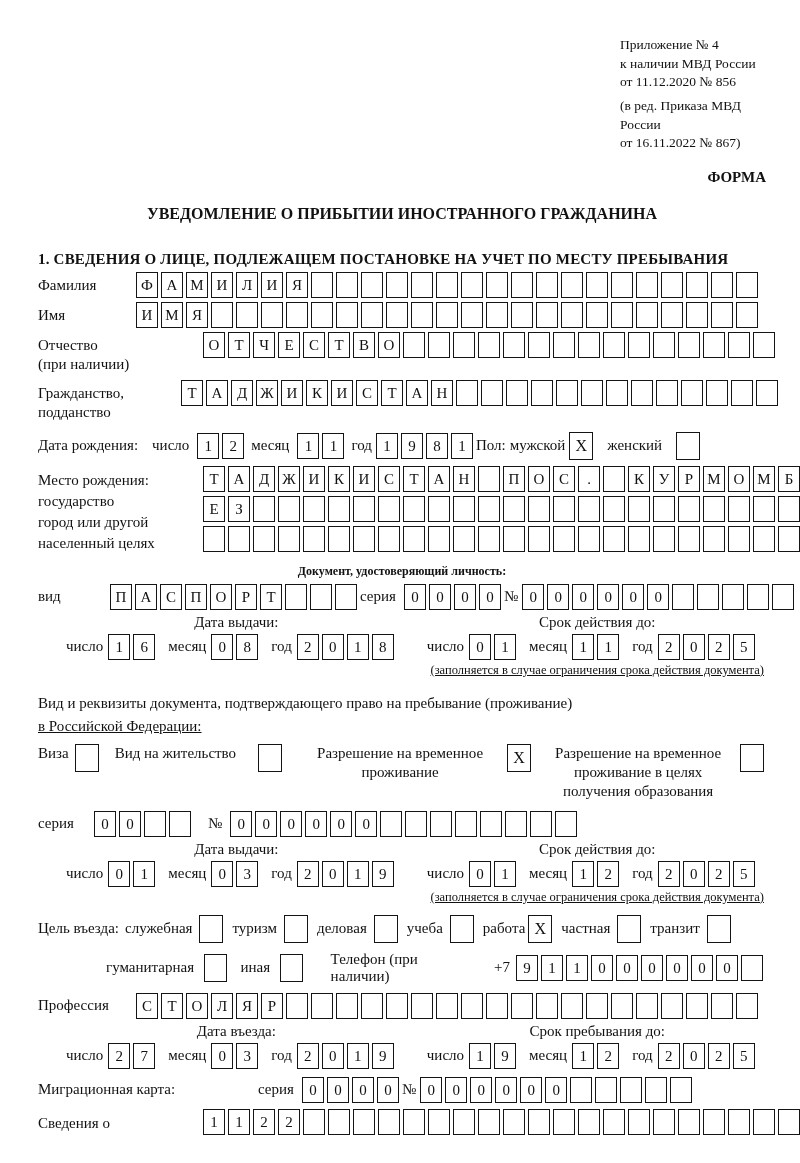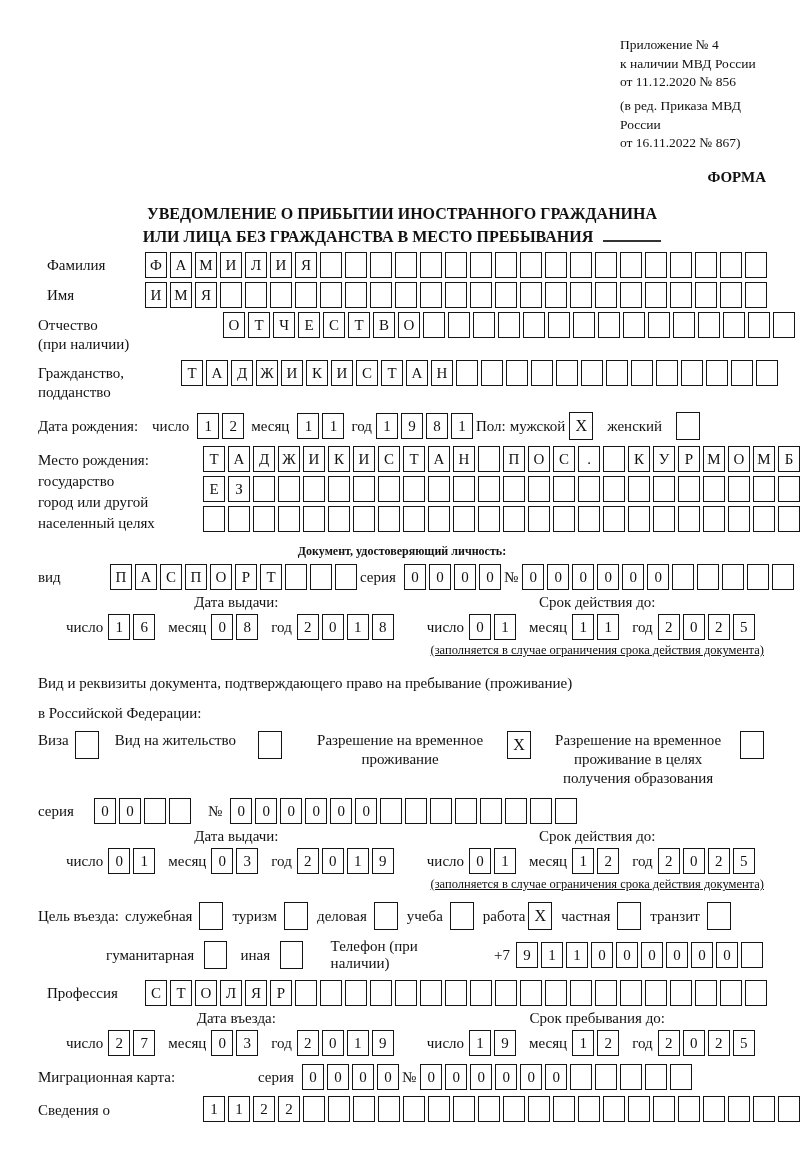--- a/index.html
+++ b/index.html
@@ -13,21 +13,21 @@
   .hdr { margin-left:582px; font-size:13.5px; line-height:1.38; }
   .hdr .rev { margin-top:5px; }
   .forma { text-align:right; font-weight:bold; font-size:15px; margin-top:16px; }
   
   .title { text-align:center; font-weight:bold; font-size:16px; line-height:1.45; margin-top:16px; }
   .blank-line { display:inline-block; width:58px; border-bottom:2px solid #333; height:12px; margin-left:10px; }
   .sec-head { font-weight:bold; font-size:15px; margin-top:26px; letter-spacing:.2px; }
   
   .frow { display:flex; align-items:flex-start; margin-top:4px; }
   .lbl { font-size:15px; line-height:19px; padding-top:4px; }
-  .lw-98 { flex:0 0 98px;margin-left:9px; }
+  .lw-98 { flex:0 0 98px; }
   .lw-143 { flex:0 0 143px; }
   .lw-165 { flex:0 0 165px; }
   .boxes { display:inline-flex; flex-wrap:nowrap; }
   .cb {
     display:inline-block; width:22px; height:26px; border:1.6px solid #151515;
     margin-right:3px; text-align:center; font-size:15px; line-height:24px;
   }
   .stack > .boxes { display:flex; margin-bottom:4px; }
   
   .chk {
@@ -69,25 +69,23 @@
     <div>Приложение № 4</div>
     <div>к наличии МВД России</div>
     <div>от 11.12.2020 № 856</div>
     <div class="rev">(в ред. Приказа МВД России</div>
     <div>от 16.11.2022 № 867)</div>
   </div>
   <div class="forma">ФОРМА</div>
 
   <div class="title">
     <div>УВЕДОМЛЕНИЕ О ПРИБЫТИИ ИНОСТРАННОГО ГРАЖДАНИНА</div>
-    <div>
-      <span>ИЛИ ЛИЦА БЕЗ ГРАЖДАНСТВА В МЕСТО ПРЕБЫВАНИЯ</span><span class="blank-line"></span>
-    </div>
-  </div>
-
+  </div>
+
+  <div class="sec-head">1. СВЕДЕНИЯ О ЛИЦЕ, ПОДЛЕЖАЩЕМ ПОСТАНОВКЕ НА УЧЕТ ПО МЕСТУ ПРЕБЫВАНИЯ</div>
 
   <div class="frow">
     <div class="lbl lw-98">Фамилия</div>
     <div class="boxes">
         <span class="cb">Ф</span>
         <span class="cb">А</span>
         <span class="cb">М</span>
         <span class="cb">И</span>
         <span class="cb">Л</span>
         <span class="cb">И</span>
@@ -137,21 +135,21 @@
         <span class="cb"></span>
         <span class="cb"></span>
         <span class="cb"></span>
         <span class="cb"></span>
         <span class="cb"></span>
         <span class="cb"></span>
         <span class="cb"></span>
       </div>
   </div>
 
-  <div class="frow" style="min-height:44px;gap:20px;">
+  <div class="frow" style="min-height:44px;">
     <div class="lbl lw-165">
       <div>Отчество</div>
       <div>(при наличии)</div>
     </div>
     <div class="boxes">
         <span class="cb">О</span>
         <span class="cb">Т</span>
         <span class="cb">Ч</span>
         <span class="cb">Е</span>
         <span class="cb">С</span>
@@ -408,21 +406,21 @@
             <span class="cb">0</span>
             <span class="cb">2</span>
             <span class="cb">5</span>
           </span>
       </div>
       <div class="note">(заполняется в случае ограничения срока действия документа)</div>
     </div>
   </div>
 
   <div class="lbl" style="margin-top:12px;">Вид и реквизиты документа, подтверждающего право на пребывание (проживание)</div>
-  <div class="lbl" style="margin-top:7px;">в Российской Федерации:</div>
+  <div class="lbl" style="margin-top:0;text-decoration:underline;">в Российской Федерации:</div>
 
   <div class="opts">
     <div class="opt">
       <span class="opt-text">Виза</span>
       <span class="chk" style="margin-left:6px;"></span>
     </div>
     <div class="opt" style="margin-left:16px;">
       <span class="opt-text">Вид на жительство</span>
       <span class="chk" style="margin-left:22px;"></span>
     </div>

